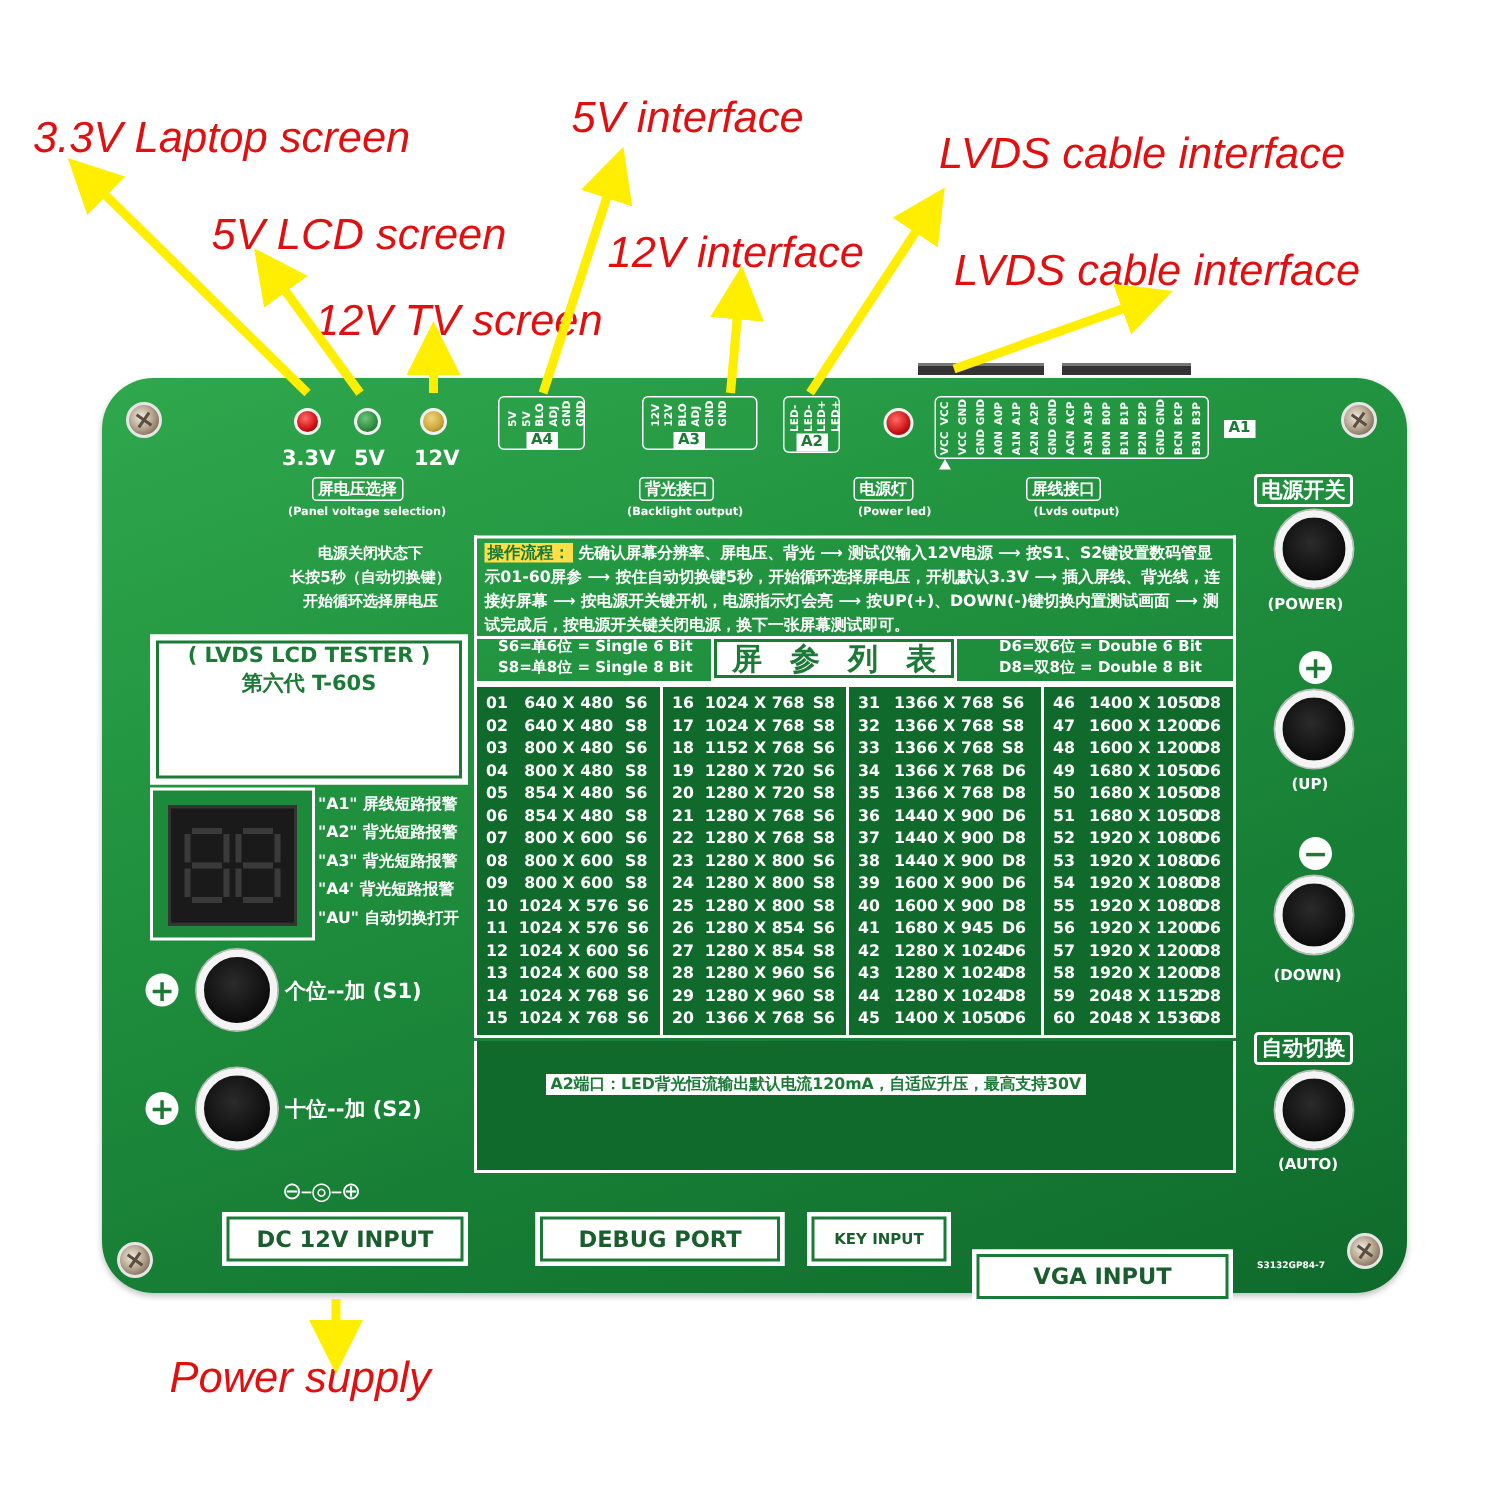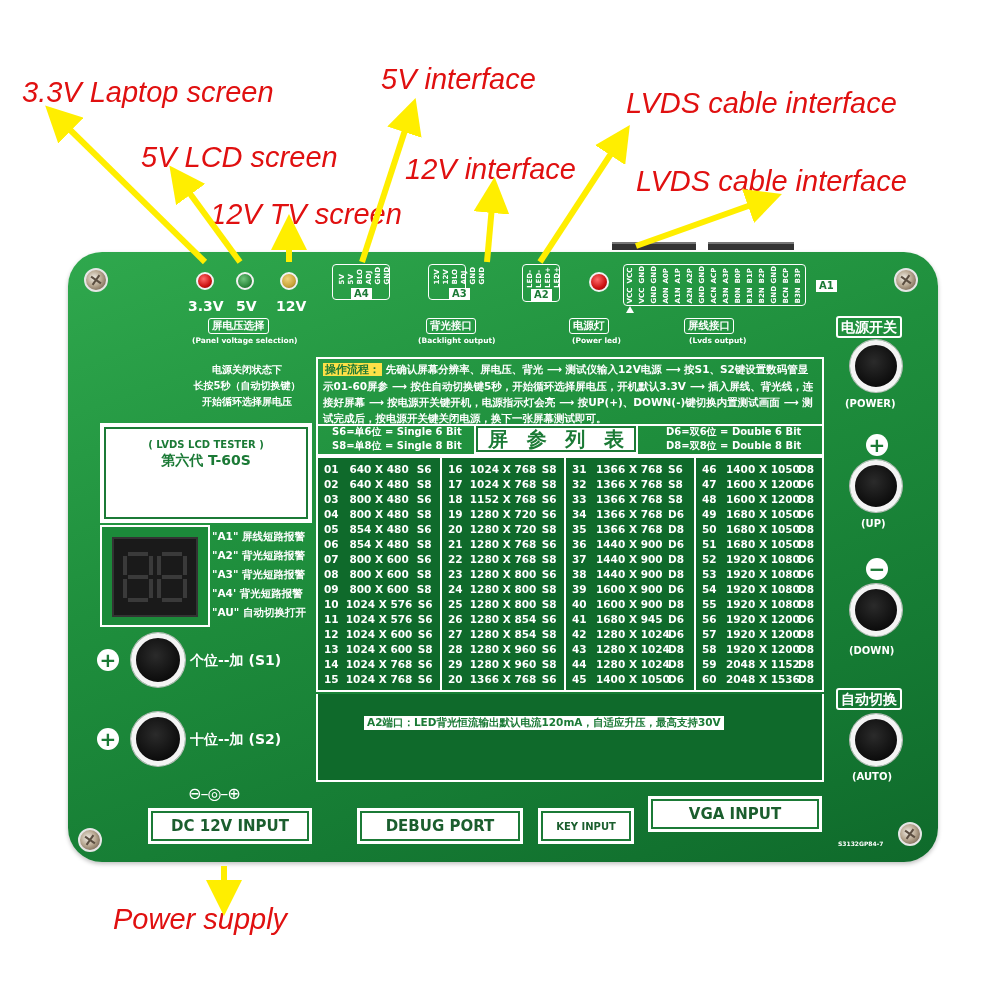--- a/index.html
+++ b/index.html
@@ -29,21 +29,21 @@
 .tcol:last-child{border-right:none}
 .trow{display:flex;color:#fff;font-weight:bold;font-size:10.5px;height:15px;line-height:15px;white-space:nowrap}
 .trow .n{width:24px}
 .trow .r{width:72px;text-align:right;padding-right:8px}
 .trow .b{width:20px}
 .feat{position:absolute;left:316px;top:694px;width:508px;height:88px;border:2px solid #fff;border-top:none;background:#0f6a2b}
 .feat .l1{position:absolute;left:5px;top:4px;background:#fff;color:#1b7a36;font-weight:bold;font-size:10.5px;padding:0 3px;white-space:nowrap}
 .feat .l2{position:absolute;left:46px;top:22px;background:#fff;color:#1b7a36;font-weight:bold;font-size:10.5px;padding:0 3px;white-space:nowrap}
 .lvds-title{position:absolute;left:100px;top:423px;width:212px;height:100px;background:#fff;border:4px solid #fff;outline:2px solid #1b7a36;outline-offset:-6px;color:#1b7a36;text-align:center;font-weight:bold}
 .lvds-title .t1{font-size:22px;margin-top:6px}
-.lvds-title .t2{font-size:10px;margin-top:12px}
+.lvds-title .t2{font-size:14px;margin-top:2px}
 .lvds-title .t3{font-size:14px;margin-top:2px}
 .seg-wrap{position:absolute;left:100px;top:525px;width:110px;height:102px;border:2px solid #fff;background:#1c8a3a}
 .seg{position:absolute;left:10px;top:10px;width:86px;height:80px;background:#1a1a1a;border:2px solid #333;display:flex;justify-content:center;align-items:center;gap:4px}
 .digit{position:relative;width:30px;height:50px}
 .digit i{position:absolute;background:#3a3a3a}
 .alarm{position:absolute;left:212px;top:527px;color:#fff;font-weight:bold;font-size:10.5px;line-height:19px;white-space:nowrap}
 .btn{position:absolute;border-radius:50%;background:radial-gradient(circle at 45% 40%,#2b2b2b 0%,#111 60%,#000 100%);border:5px solid #f4f4f4;box-shadow:0 0 0 1px #bbb}
 .plus{position:absolute;width:22px;height:22px;border-radius:50%;background:#fff;color:#1b7a36;font-weight:bold;font-size:20px;line-height:22px;text-align:center}
 .btn-text{position:absolute;color:#fff;font-weight:bold;font-size:14px;white-space:nowrap}
 .rlabel{position:absolute;color:#fff;font-weight:bold;font-size:10px;white-space:nowrap}
@@ -107,21 +107,21 @@
     <span class="pin">5V</span>
     <span class="pin">5V</span>
     <span class="pin">BLO</span>
     <span class="pin">ADJ</span>
     <span class="pin">GND</span>
     <span class="pin">GND</span>
   </div>
   <div class="conn-id" style="left:18px;top:23px">A4</div>
 </div>
 
-<div class="conn" style="left:428px;top:264px;width:38px;height:36px">
+<div class="conn" style="left:428px;top:264px;width:77px;height:36px">
   <div class="pins" style="left:4px;top:2px">
     <span class="pin">12V</span>
     <span class="pin">12V</span>
     <span class="pin">BLO</span>
     <span class="pin">ADJ</span>
     <span class="pin">GND</span>
     <span class="pin">GND</span>
   </div>
   <div class="conn-id" style="left:20px;top:23px">A3</div>
 </div>
@@ -577,14 +577,14 @@
 <div class="btn" style="left:850px;top:584px;width:52px;height:52px"></div>
 <div class="rlabel" style="left:849px;top:645px">(DOWN)</div>
 <div class="rtag" style="left:836px;top:688px">自动切换</div>
 <div class="btn" style="left:850px;top:714px;width:52px;height:52px"></div>
 <div class="rlabel" style="left:852px;top:771px">(AUTO)</div>
 
 <div class="dcsym">⊖–◎–⊕</div>
 <div class="port" style="left:148px;top:808px;width:164px;height:36px;font-size:15px">DC 12V INPUT</div>
 <div class="port" style="left:357px;top:808px;width:166px;height:36px;font-size:15px">DEBUG PORT</div>
 <div class="port" style="left:538px;top:808px;width:96px;height:36px;font-size:10px">KEY  INPUT</div>
-<div class="port" style="left:648px;top:796px;width:174px;height:36px;font-size:15px">VGA  INPUT</div>
+<div class="port" style="left:648px;top:833px;width:174px;height:36px;font-size:15px">VGA  INPUT</div>
 <div class="code">S3132GP84-7</div>
 
 </body></html>

